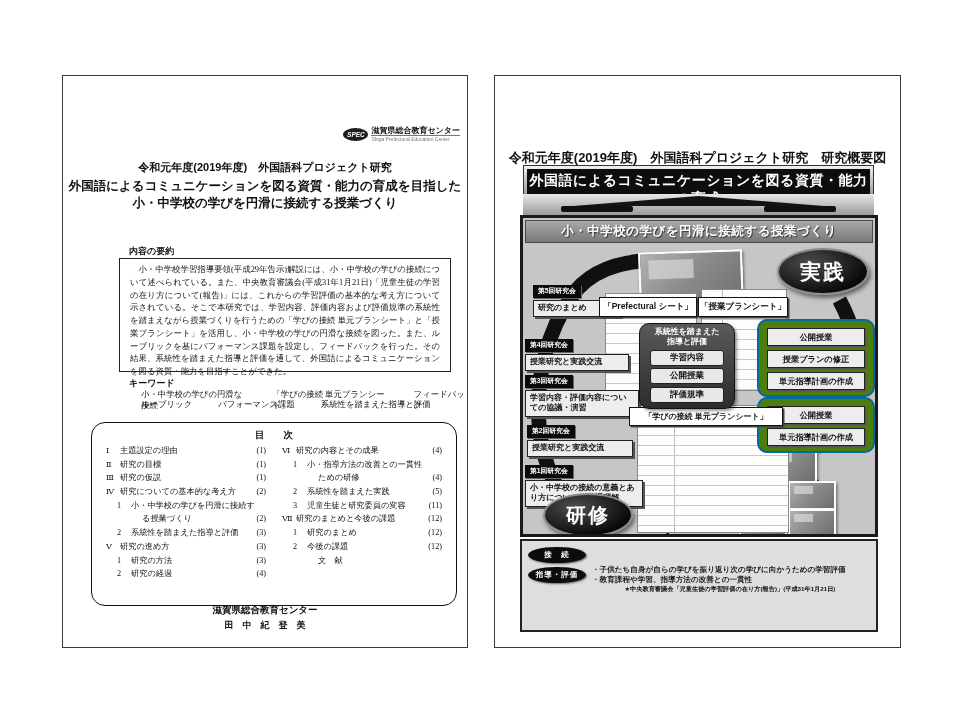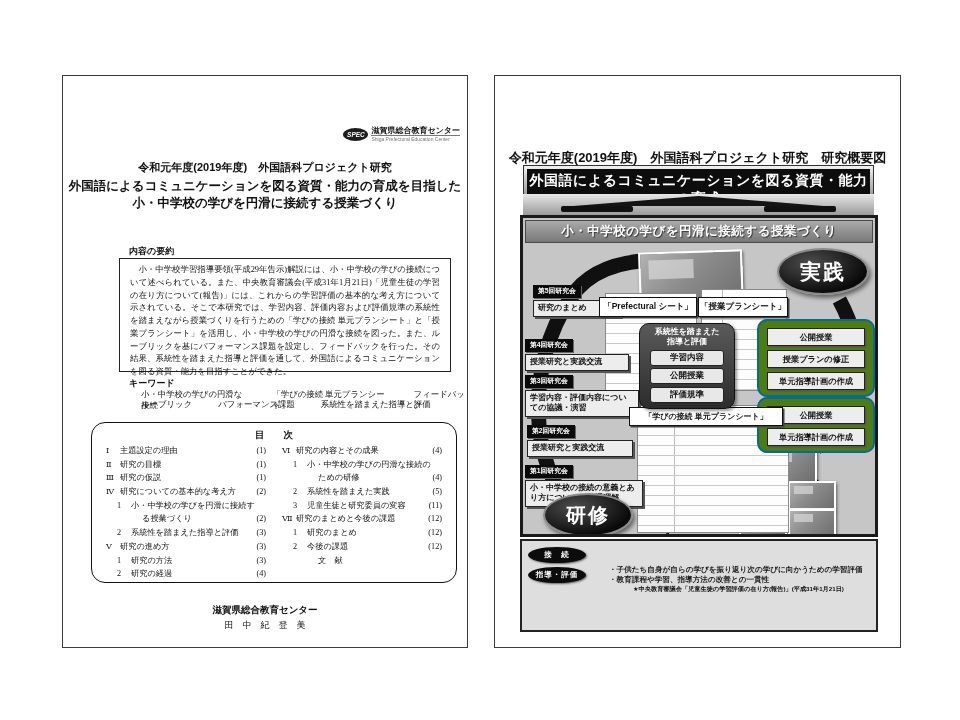--- a/index.html
+++ b/index.html
@@ -9,37 +9,37 @@
   html,body{margin:0;padding:0;}
   body{
     width:960px;height:720px;position:relative;background:var(--page-background);
     font-family:"Liberation Sans","DejaVu Sans",sans-serif;color:var(--ink);
     -webkit-font-smoothing:antialiased;
   }
   .page{position:absolute;top:75px;height:573px;background:#fff;border:1px solid #3a3a3a;box-sizing:border-box;overflow:hidden;}
   #left-page{left:62px;width:406px;}
   #right-page{left:494px;width:407px;}
   .abs{position:absolute;margin-top:39px;}
-  .ctr{left:0;right:0;text-align:center;}
+  .ctr{left:0;right:0;text-align:center;font-weight:bold;}
 
   
   .logo{top:11px;right:7px;display:flex;align-items:flex-start;gap:3px;}
   .logo-badge{width:25px;height:13px;background:#1d1d1d;border-radius:50%;color:#fff;
     font-size:6.5px;font-style:italic;font-weight:bold;display:flex;align-items:center;justify-content:center;margin-top:2px;}
   .logo-jp{font-size:8px;font-weight:bold;line-height:1.15;border-bottom:.5px solid #777;}
   .logo-en{font-size:5px;color:#777;font-weight:normal;line-height:1.2;}
   .proj-line{top:45px;font-size:11px;font-weight:bold;}
   .main-title{top:63px;font-size:12.5px;font-weight:bold;line-height:1.35;}
   .subtitle{top:105px;font-size:8.6px;font-weight:bold;}
   .serif{font-family:"Liberation Serif","DejaVu Serif",serif;}
   .sec-label{left:66px;font-size:9px;font-weight:bold;}
   .summary-box{left:56px;top:143px;width:332px;height:114px;border:1px solid #222;box-sizing:border-box;
     padding:5px 10px;font-size:8.4px;line-height:1.52;text-align:justify;}
   .kw-row{left:78px;display:flex;gap:26px;font-size:8.4px;}
-  .toc-box{left:28px;top:307px;width:366px;height:161px;border:1.5px solid #111;border-radius:14px;
+  .toc-box{left:28px;top:307px;width:366px;height:184px;border:1.5px solid #111;border-radius:14px;
     box-sizing:border-box;padding:6px 14px 0 14px;}
   .toc-title{text-align:center;font-size:9.5px;font-weight:bold;margin-bottom:4px;}
   .toc-cols{display:flex;gap:16px;}
   .toc-col{flex:1;font-size:8.2px;}
   .toc-row{display:flex;height:13.7px;align-items:flex-start;line-height:1.15;}
   .toc-num{width:14px;flex:none;}
   .toc-lbl{flex:1;}
   .toc-pg{flex:none;}
   .footer-org{top:489px;font-size:9.5px;font-weight:bold;}
   .footer-name{top:504px;font-size:9px;}
@@ -90,21 +90,21 @@
   .cp-item{background:#e8e8e8;color:#111;border:1px solid #222;border-radius:3px;font-size:8.5px;
     font-weight:bold;margin:2.5px auto 0;width:72px;padding:1px 0;}
   .stepgroup{position:absolute;background:#4d7c0f;border:2px solid #0369a1;border-radius:10px;
     z-index:3;padding:3px 8px 5px;box-sizing:border-box;}
   #group1{left:232px;top:74px;width:118px;}
   #group2{left:232px;top:152px;width:118px;}
   .step{background:#ededed;border:1px solid #222;box-shadow:1.5px 1.5px 0 #555;font-size:8.2px;
     font-weight:bold;text-align:center;padding:2.5px 0;margin:4px 0 0;}
   .notes{left:25px;top:424px;width:358px;height:93px;background:var(--notes-panel);
     border:2px solid #222;box-sizing:border-box;padding:4px 8px 2px 6px;}
-  .note-row{display:flex;gap:23px;margin-bottom:2px;}
+  .note-row{display:flex;gap:6px;margin-bottom:2px;}
   .note-oval{flex:none;width:58px;height:16px;background:#0c0c0c;border-radius:50%;color:#fff;
     font-size:7.5px;font-weight:bold;display:flex;align-items:center;justify-content:center;
     box-shadow:1px 1px 2px #666;margin-top:2px;letter-spacing:1px;}
   .note-lines{flex:1;}
   .bullet{font-size:7.6px;font-weight:bold;line-height:1.32;color:#1c1c1c;}
   .star{font-size:6.2px;font-weight:bold;text-align:center;line-height:1.4;}
 </style>
 </head>
 <body>
 
@@ -193,21 +193,21 @@
           </div>
         </div>
       <div class="toc-col" id="toc-col-right">
           <div class="toc-row" style="padding-left: 0px;">
             <span class="toc-num">Ⅵ</span>
             <span class="toc-lbl">研究の内容とその成果</span>
             <span class="toc-pg">(4)</span>
           </div>
           <div class="toc-row" style="padding-left: 11px;">
             <span class="toc-num">1</span>
-            <span class="toc-lbl">小・中学校の学びの円滑な接続の</span>
+            <span class="toc-lbl">小・指導方法の改善との一貫性</span>
             <span class="toc-pg"></span>
           </div>
           <div class="toc-row" style="padding-left: 22px; justify-content: space-between;">
             <span class="toc-num"></span>
             <span class="toc-lbl">ための研修</span>
             <span class="toc-pg">(4)</span>
           </div>
           <div class="toc-row" style="padding-left: 11px;">
             <span class="toc-num">2</span>
             <span class="toc-lbl">系統性を踏まえた実践</span>

